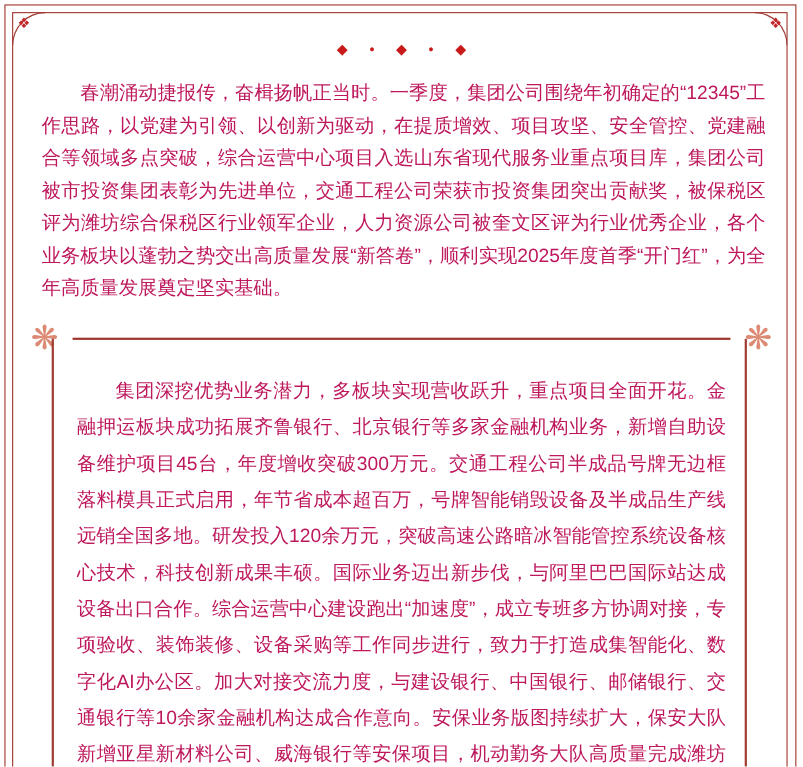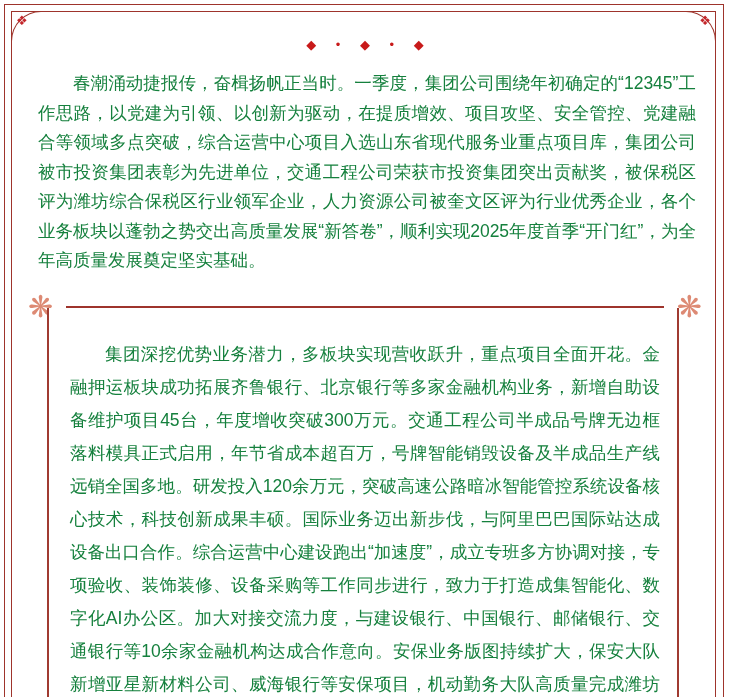--- a/index.html
+++ b/index.html
@@ -62,21 +62,21 @@
   .diamond-divider {
     margin-top: 37px;
     text-align: center;
     font-size: 13px;
     letter-spacing: 8px;
     color: #c81a1a;
     text-indent: 8px; 
   }
 
   .para {
-    color: #15803d;
+    color: #be185d;
     text-align: justify;
     text-indent: 2em;
     word-break: break-all;
   }
   .intro {
     margin: 17px 34px 0 38px;
     font-size: 17.5px;
     line-height: 29.5px;
   }
 

